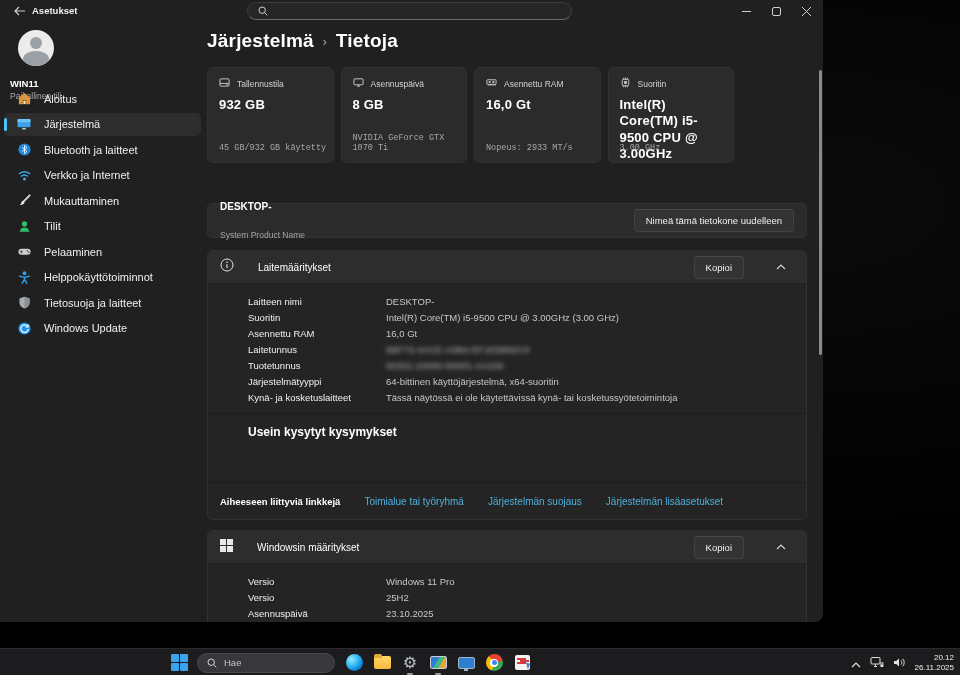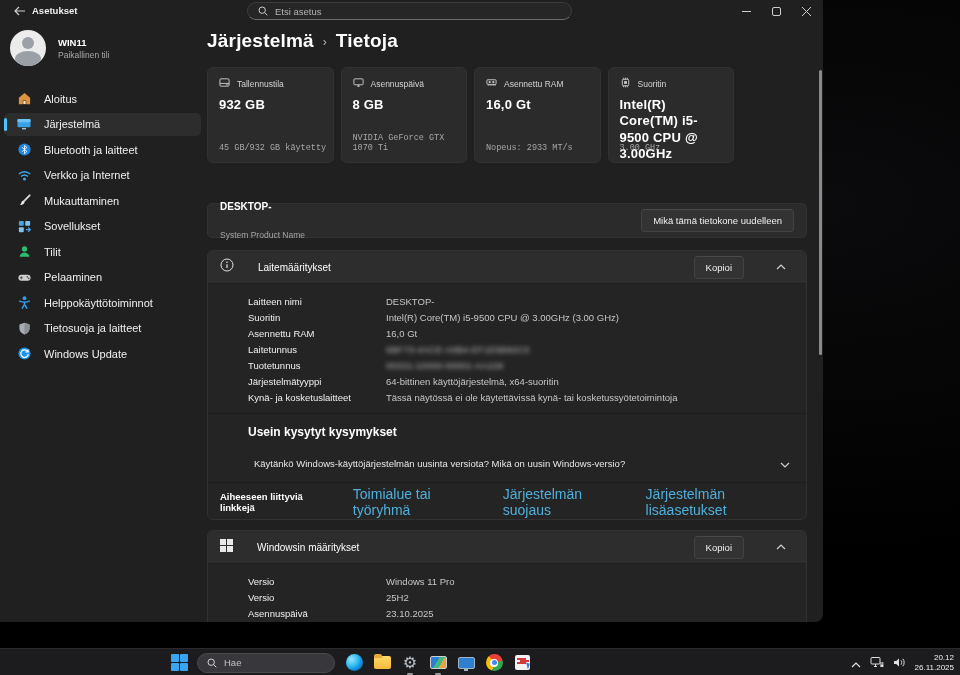--- a/index.html
+++ b/index.html
@@ -19,21 +19,21 @@
   .search-box { position:absolute; left:247px; top:2px; width:325px; height:18px;
     background:#262626; border:1px solid #3c3c3c; border-bottom-color:#6d6d6d;
     border-radius:11px; display:flex; align-items:center; padding:0 10px; gap:7px; }
   .search-box input { background:transparent; border:none; outline:none; color:#e8e8e8;
     font-size:9.5px; width:100%; font-family:"Liberation Sans",sans-serif; }
   .search-box input::placeholder { color:#b4b4b4; }
   .win-controls { position:absolute; right:2px; top:0; height:22px; display:flex; }
   .win-controls .wc { width:30px; height:22px; display:flex; align-items:center; justify-content:center; color:#cfcfcf; cursor:pointer; }
 
   
-  .user { position:absolute; left:10px; top:30px; display:flex; gap:12px; align-items:center; }
+  .user { position:absolute; left:10px; top:30px; display:flex; gap:12px; align-items:center;flex-direction:column; }
   .avatar { width:36px; height:36px; border-radius:50%; background:#ececec; overflow:hidden; position:relative; }
   .avatar::before { content:""; position:absolute; left:12px; top:7px; width:12px; height:12px; border-radius:50%; background:#9aa0a6; }
   .avatar::after { content:""; position:absolute; left:5px; top:21px; width:26px; height:16px; border-radius:50%; background:#9aa0a6; }
   .user-name { font-size:9.5px; font-weight:bold; color:#fff; }
   .user-type { font-size:8.5px; color:#a8a8a8; margin-top:2px; }
 
   .nav { position:absolute; left:4px; top:87px; width:197px; display:flex; flex-direction:column; gap:2px; }
   .nav-item { position:relative; height:23.5px; display:flex; align-items:center; gap:12px;
     padding-left:12px; border-radius:5px; cursor:pointer; font-size:11px; color:#f0f0f0; }
   .nav-item.selected { background:#2d2d2d; }
@@ -73,21 +73,21 @@
   .spec-label { width:138px; flex:0 0 138px; color:#f0f0f0; }
   .spec-value { color:#c7c7c7; }
   .blurred { filter:blur(2.2px); opacity:.85; }
 
   .faq { border-top:1px solid #1c1c1c; padding:11px 16px 0 40px; height:69px; }
   .faq-title { font-size:12px; font-weight:600; }
   .faq-q { display:flex; align-items:center; margin-top:15px; padding-left:6px; }
   .faq-q-text { flex:1; font-size:9.5px; color:#e6e6e6; }
   .related { border-top:1px solid #1c1c1c; height:38px; display:flex; align-items:center; gap:24px; padding:0 12px; }
   .related-title { font-size:9.5px; font-weight:bold; }
-  .link { font-size:14px; color:#4fb0dd; text-decoration:none; cursor:pointer; }
+  .link { font-size:10px; color:#4fb0dd; text-decoration:none; cursor:pointer; }
 
   .scrollbar { position:absolute; left:819px; top:70px; width:3px; height:285px; background:#8a8a8a; border-radius:2px; }
 
   
   .taskbar { position:absolute; left:0; bottom:0; width:960px; height:27px; background:#1c1c1e;
     border-top:1px solid #2b2b2d; display:flex; align-items:center; }
   .tb-start { position:absolute; left:171px; top:5px; width:17px; height:17px; display:grid;
     grid-template-columns:8px 8px; grid-template-rows:8px 8px; gap:1px; cursor:pointer; }
   .tb-start span { background:#3ba4ee; border-radius:1px; }
   .tb-search { position:absolute; left:197px; top:3.5px; width:138px; height:20px; border-radius:10px;
@@ -131,21 +131,20 @@
         </svg>
     </div>
     <div class="app-title">Asetukset</div>
     <div class="search-box">
       <span>
         <svg width="10" height="10" viewBox="0 0 10 10">
             <circle cx="4.2" cy="4.2" r="3.2" stroke="#cfcfcf" fill="none"></circle>
             <path d="M6.7 6.7 L9.3 9.3" stroke="#cfcfcf"></path>
           </svg>
       </span>
-      <input type="text" placeholder="Etsi asetus" style="">
     </div>
     <div class="win-controls">
       <div class="wc">
           <svg width="9" height="9" viewBox="0 0 9 9">
             <path d="M0 4.5 H9" stroke="#cfcfcf"></path>
           </svg>
         </div>
       <div class="wc">
           <svg width="9" height="9" viewBox="0 0 9 9">
             <rect x="0.5" y="0.5" width="8" height="8" rx="1.5" stroke="#cfcfcf" fill="none"></rect>
@@ -207,31 +206,20 @@
       <span>Verkko ja Internet</span>
     </div>
     <div class="nav-item">
       <span class="nav-ic">
           <svg width="15" height="15" viewBox="0 0 16 16">
             <path d="M13.5 2.5 L8 8.2" stroke="#d8d8d8" stroke-width="2" stroke-linecap="round"></path>
             <path d="M7.6 8.3 C8.8 9.5 7.9 11.8 5.3 12.6 C3.8 13 2.8 12.6 2.8 12.6 C2.8 12.6 4.4 11.9 4.6 10.6 C4.8 9.2 6.4 7.5 7.6 8.3 Z" fill="#eaeaea"></path>
           </svg>
         </span>
       <span>Mukauttaminen</span>
-    </div>
-    <div class="nav-item">
-      <span class="nav-ic">
-          <svg width="15" height="15" viewBox="0 0 16 16">
-            <rect x="2" y="2" width="5.2" height="5.2" rx="1" fill="#4aa3e8"></rect>
-            <rect x="8.8" y="2" width="5.2" height="5.2" rx="1" fill="#7ec3f2"></rect>
-            <rect x="2" y="8.8" width="5.2" height="5.2" rx="1" fill="#7ec3f2"></rect>
-            <path d="M9.5 11.4 L14 11.4 M11.9 9 L14.2 11.4 L11.9 13.8" stroke="#4aa3e8" stroke-width="1.3" fill="none"></path>
-          </svg>
-        </span>
-      <span>Sovellukset</span>
     </div>
     <div class="nav-item">
       <span class="nav-ic">
           <svg width="15" height="15" viewBox="0 0 16 16">
             <circle cx="8" cy="5.2" r="2.8" fill="#2dbd6e"></circle>
             <path d="M2.8 13.5 C3.3 10.6 5.4 9 8 9 C10.6 9 12.7 10.6 13.2 13.5 Z" fill="#2dbd6e"></path>
           </svg>
         </span>
       <span>Tilit</span>
     </div>
@@ -334,21 +322,21 @@
         <div class="card-value">Intel(R) Core(TM) i5-9500 CPU @ 3.00GHz</div>
         <div class="card-sub">3.00 GHz</div>
       </div>
     </div>
 
     <div class="rename-row">
       <div style="flex:1">
         <div class="rename-name">DESKTOP-</div>
         <div class="rename-sub">System Product Name</div>
       </div>
-      <button class="btn">Mikä tämä tietokone uudelleen</button>
+      <button class="btn">Nimeä tämä tietokone uudelleen</button>
     </div>
 
     <div class="expander exp-device">
       <div class="exp-head">
         <span><svg width="14" height="14" viewBox="0 0 14 14">
               <circle cx="7" cy="7" r="6" stroke="#e0e0e0" fill="none"></circle>
               <path d="M7 6.2 V10" stroke="#e0e0e0" stroke-width="1.2"></path>
               <circle cx="7" cy="4.2" r="0.8" fill="#e0e0e0"></circle>
             </svg></span>
         <span class="exp-title">Laitemääritykset</span>
@@ -384,26 +372,20 @@
             <span class="spec-label">Järjestelmätyyppi</span>
             <span class="spec-value">64-bittinen käyttöjärjestelmä, x64-suoritin</span>
           </div>
         <div class="spec-row">
             <span class="spec-label">Kynä- ja kosketuslaitteet</span>
             <span class="spec-value">Tässä näytössä ei ole käytettävissä kynä- tai kosketussyötetoimintoja</span>
           </div>
       </div>
       <div class="faq">
         <div class="faq-title">Usein kysytyt kysymykset</div>
-        <div class="faq-q">
-          <span class="faq-q-text">Käytänkö Windows-käyttöjärjestelmän uusinta versiota? Mikä on uusin Windows-versio?</span>
-          <span><svg width="10" height="6" viewBox="0 0 10 6">
-                <path d="M1 1 L5 5 L9 1" stroke="#d0d0d0" stroke-width="1.2" fill="none"></path>
-              </svg></span>
-        </div>
       </div>
       <div class="related">
         <span class="related-title">Aiheeseen liittyviä linkkejä</span>
         <a class="link">Toimialue tai työryhmä</a>
         <a class="link">Järjestelmän suojaus</a>
         <a class="link">Järjestelmän lisäasetukset</a>
       </div>
     </div>
 
     <div class="expander exp-windows">

